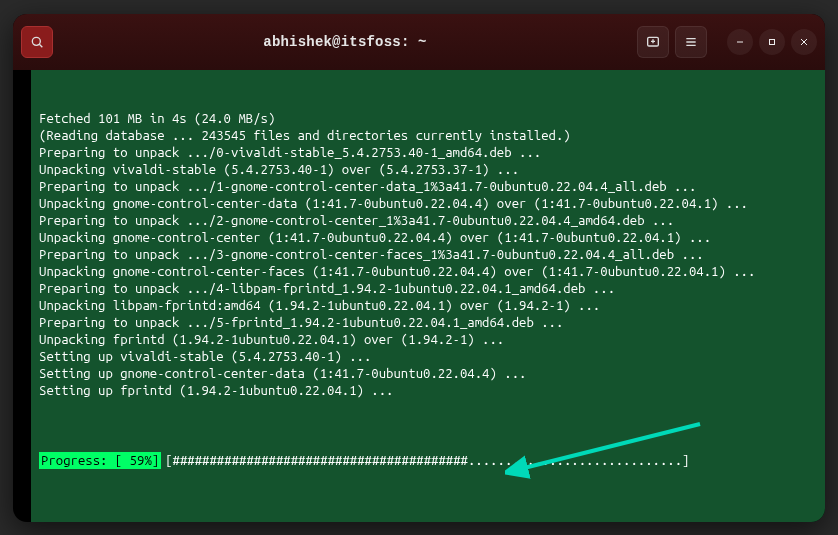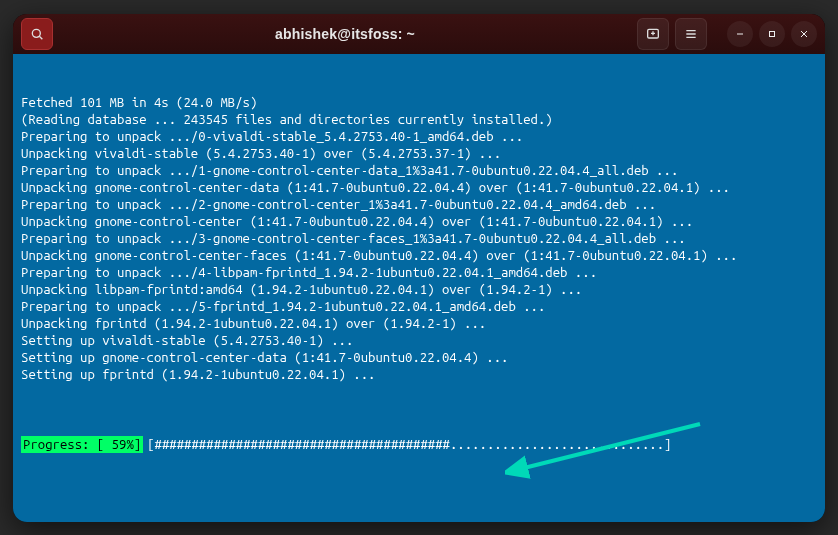--- a/index.html
+++ b/index.html
@@ -16,28 +16,28 @@
       width: 812px;
       height: 508px;
       background: #000;
       border-radius: 14px;
       overflow: hidden;
       box-shadow: 0 8px 30px rgba(0,0,0,0.6);
       display: flex;
       flex-direction: column;
     }
     .titlebar {
-      height: 40px;
+      height: 56px;
       background: linear-gradient(#3a1111, #2a0c0c);
       display: flex;
       align-items: center;
       padding: 0 8px;
       gap: 6px;
       color: #e6e6e6;
-      font-family: Liberation Sans, sans-serif;
+      font-family: Liberation Mono, monospace;
       font-size: 14px;
     }
     .tb-btn {
       height: 32px;
       min-width: 32px;
       border-radius: 6px;
       background: rgba(255,255,255,0.06);
       border: 1px solid rgba(255,255,255,0.08);
       display: flex;
       align-items: center;
@@ -59,28 +59,29 @@
       border-radius: 50%;
       background: rgba(255,255,255,0.06);
       display: flex; align-items: center; justify-content: center;
       cursor: pointer;
     }
     .tb-circ.close { background: rgba(255,255,255,0.06); }
     .tb-circ svg { width: 12px; height: 12px; stroke: #eee; }
 
     .term {
       flex: 1;
-      background: #0369a1;
+      background: #14532d;
       color: #ffffff;
       font-size: 13.2px;
       line-height: 17px;
       padding: 6px 8px 2px 8px;
       white-space: pre;
       overflow: hidden;
       position: relative;
+      margin-left: 18px;
     }
     .term .line { white-space: pre-wrap; word-break: break-all; }
 
     .progress-row {
       display: flex;
       align-items: flex-end;
       font-size: 13.2px;
       font-family: inherit;
       margin-top: 2px;
     }

